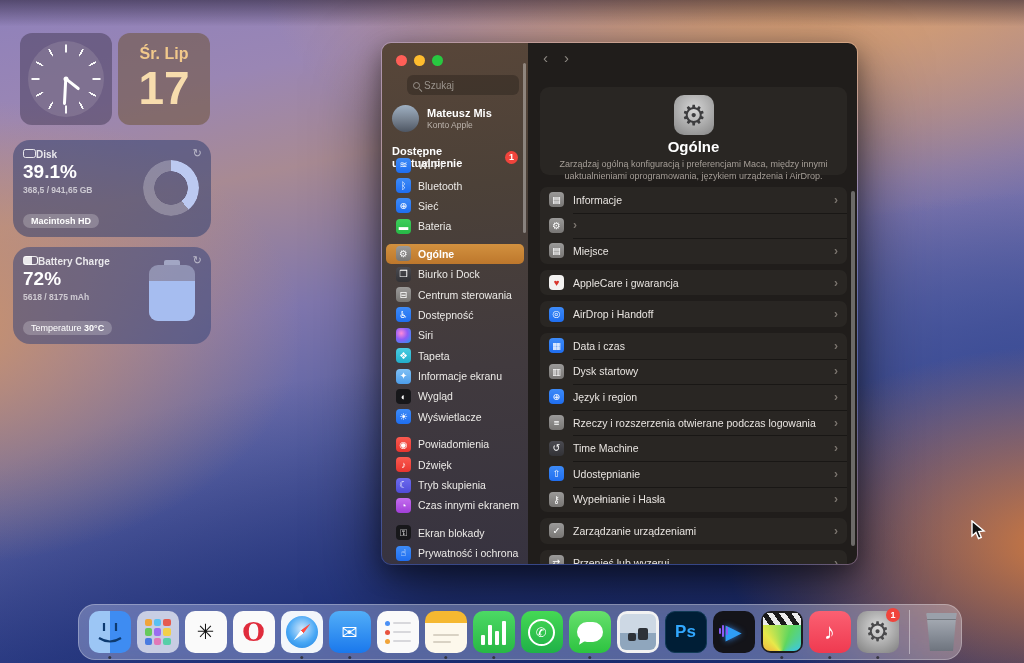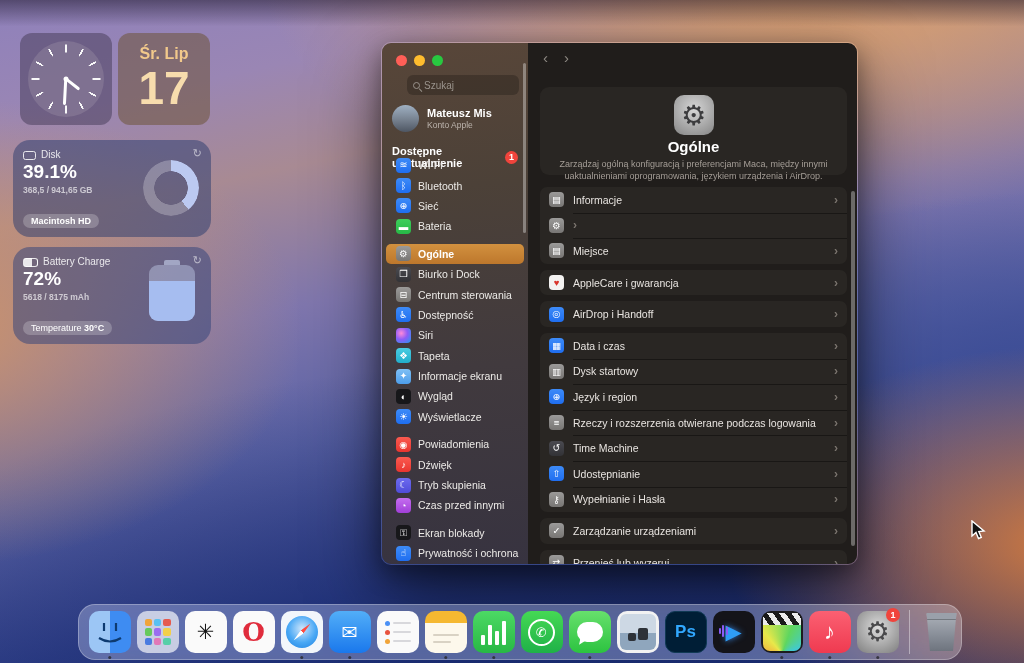--- a/index.html
+++ b/index.html
@@ -29,21 +29,21 @@
   .hand.hour { height:17px; transform:translateX(-50%) rotate(128deg); }
   .hand.minute { height:26px; width:2.5px; transform:translateX(-50%) rotate(183deg); }
   .clock-dot { position:absolute; left:50%; top:50%; width:5px; height:5px; border-radius:50%; background:#fff; transform:translate(-50%,-50%); }
 
   .w-cal { left:118px; top:33px; width:92px; height:92px; background:rgba(110,84,56,.55); text-align:center; padding-top:12px; }
   .cal-weekday { font-size:16px; font-weight:700; color:#f2c98b; }
   .cal-day { font-size:46px; font-weight:600; color:#f7dcad; line-height:1.0; margin-top:2px; }
 
   .w-disk { left:13px; top:140px; width:198px; height:97px; background:rgba(45,62,112,.52); border-radius:17px; padding:9px 10px; }
   .w-batt { left:13px; top:247px; width:198px; height:97px; background:rgba(50,68,122,.52); border-radius:17px; padding:9px 10px; }
-  .wg-title { display:flex; align-items:flex-end; gap:5px; font-size:10px; font-weight:400; color:rgba(255,255,255,.85); }
+  .wg-title { display:flex; align-items:flex-start; font-size:10px; font-weight:700; color:rgba(255,255,255,.85); }
   .mini-drive { width:13px; height:9px; border:1.2px solid rgba(255,255,255,.85); border-radius:2.5px; }
   .mini-batt { width:15px; height:9px; border:1.2px solid rgba(255,255,255,.85); border-radius:3px; background:linear-gradient(90deg, rgba(255,255,255,.85) 0 60%, transparent 60%); }
   .refresh { position:absolute; right:9px; top:7px; font-size:11px; color:rgba(255,255,255,.55); }
   .big-pct { font-size:19px; font-weight:800; margin-top:1px; }
   .sub-val { font-size:8.5px; color:rgba(255,255,255,.65); margin-top:2px; font-weight:600; }
   .pill { position:absolute; left:10px; bottom:9px; background:rgba(255,255,255,.22); border-radius:8px; font-size:9px; font-weight:700; padding:2px 8px; }
   .pill .light { font-weight:400; }
   .donut { position:absolute; right:12px; top:20px; width:56px; height:56px; border-radius:50%;
     background:conic-gradient(#bcc9f1 0deg 141deg, rgba(255,255,255,.25) 141deg 360deg);
     -webkit-mask:radial-gradient(circle, transparent 0 16.5px, #000 17px);
@@ -292,21 +292,21 @@
       <div class="srow">
           <span class="sic bg-red">♪</span>
           <span class="slabel">Dźwięk</span>
         </div>
       <div class="srow">
           <span class="sic bg-indigo">☾</span>
           <span class="slabel">Tryb skupienia</span>
         </div>
       <div class="srow">
           <span class="sic bg-purple">◔</span>
-          <span class="slabel">Czas przed innymi</span>
+          <span class="slabel">Czas innymi ekranem</span>
         </div>
       <div class="srow gap">
           <span class="sic bg-black">⚿</span>
           <span class="slabel">Ekran blokady</span>
         </div>
       <div class="srow">
           <span class="sic bg-blue">☝</span>
           <span class="slabel">Prywatność i ochrona</span>
         </div>
     </div>

